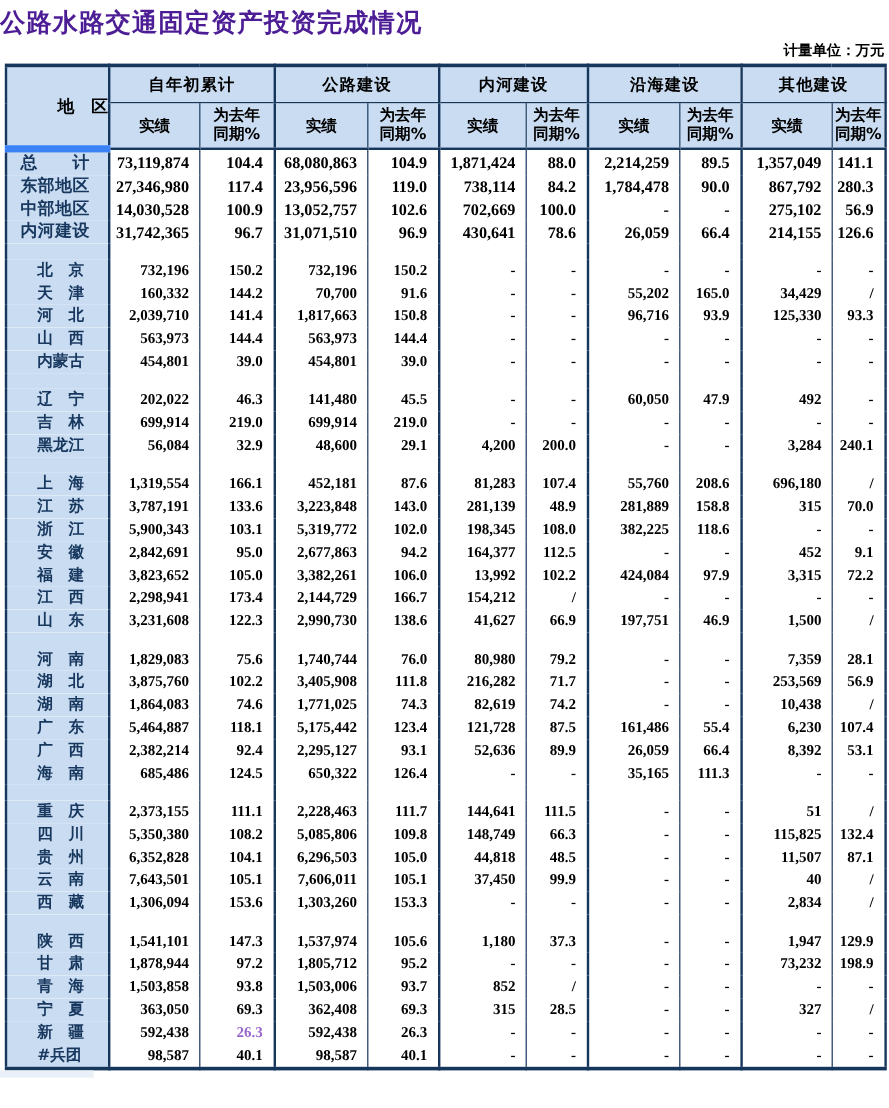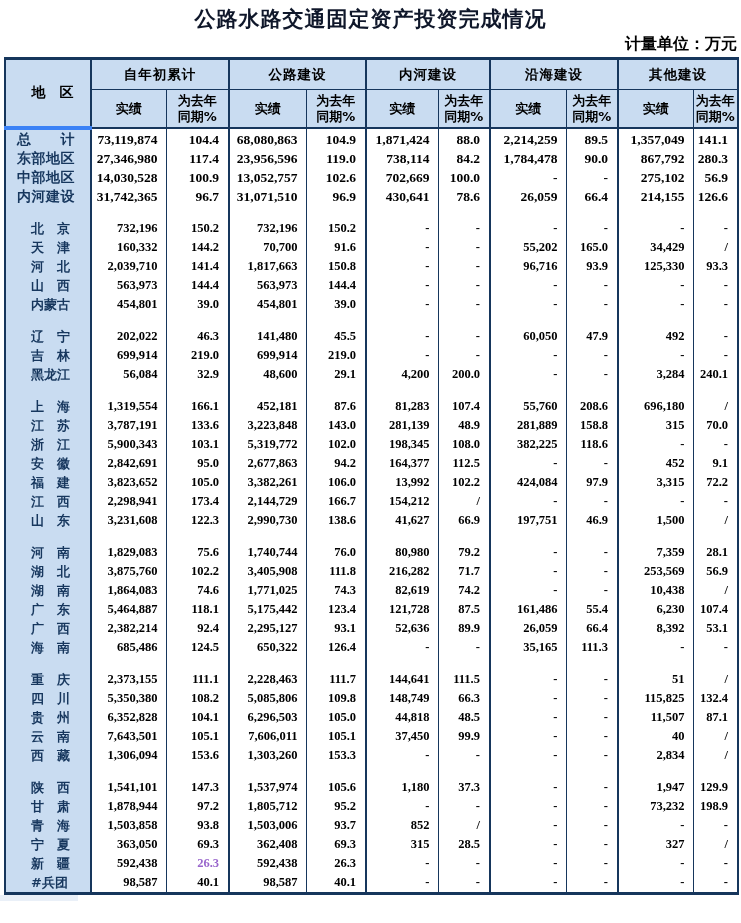--- a/index.html
+++ b/index.html
@@ -1,41 +1,41 @@
 <!DOCTYPE html>
 <html><head>
 <meta charset="utf-8">
 <style>
   html,body { margin:0; padding:0; background:#ffffff; }
   .page {
     position:relative; width:741px; height:923px; background:#ffffff; overflow:hidden;
     font-family:"DejaVu Sans","Liberation Sans",sans-serif;
   }
   .title {
-    margin:5px 0 1px 0; text-align:center;
-    font-size:21px; font-weight:bold; color:#0f172a; letter-spacing:1px;
+    margin:5px 0 1px 0; text-align:left;
+    font-size:21px; font-weight:bold; color:#4c1d95; letter-spacing:1px;
   }
   .unit-note {
     width:733px; margin:0 0 2px 4px; text-align:right;
-    font-size:16px; font-weight:bold; color:#000;
+    font-size:12px; font-weight:bold; color:#000;
   }
   table.report {
     border-collapse:collapse; table-layout:fixed; width:733px; margin-left:4px;
     border-left:2px solid #16365C; border-right:2px solid #16365C;
     border-top:3px solid #16365C; border-bottom:3px solid #16365C;
   }
   th, td { padding:0; overflow:hidden; }
   
   .bl2 { border-left:2px solid #16365C; }
   .bl1 { border-left:1px solid #16365C; }
   
   thead th { background:#C9DCF1; color:#000000; font-weight:bold; }
   th.region-head {
-    text-align:center; padding-left:9px; font-size:14px;
-    border-bottom:4px solid #3b82f6;
+    text-align:right; padding-left:9px; font-size:14px;
+    border-bottom:6px solid #3b82f6;
   }
   th.grp { height:29px; font-size:13.5px; letter-spacing:1px; border-bottom:1px solid #16365C; }
   tr.h2 th.sub { height:37px; font-size:13px; border-bottom:2px solid #16365C; }
   .pre { white-space:pre-line; line-height:1.2; }
   
   tbody td { height:19px; line-height:19px; font-size:12.5px; }
   td.region {
     background:#C9DCF1; color:#17375E; font-weight:bold;
     text-align:left; padding-left:25px; font-size:13px;
   }

